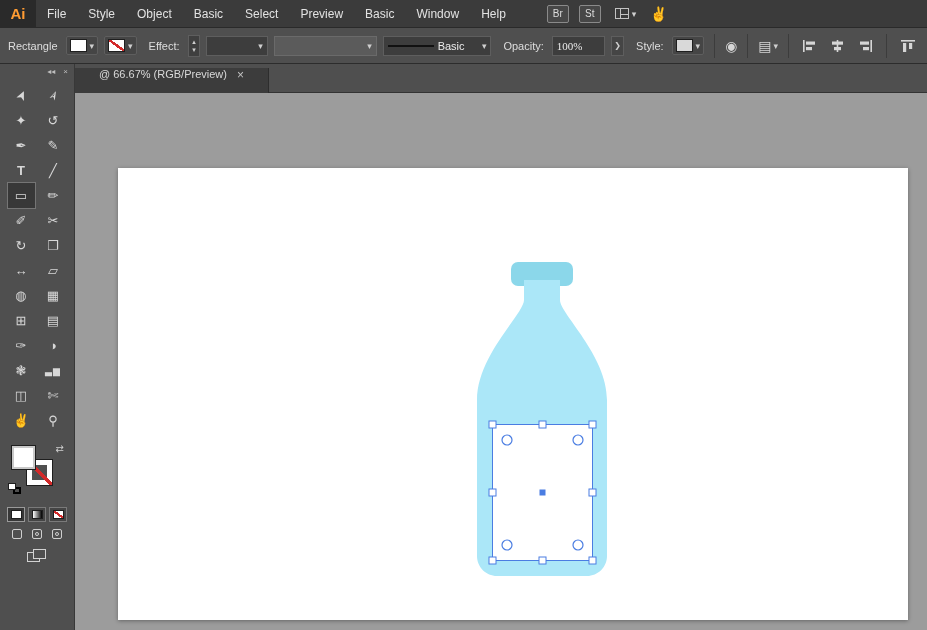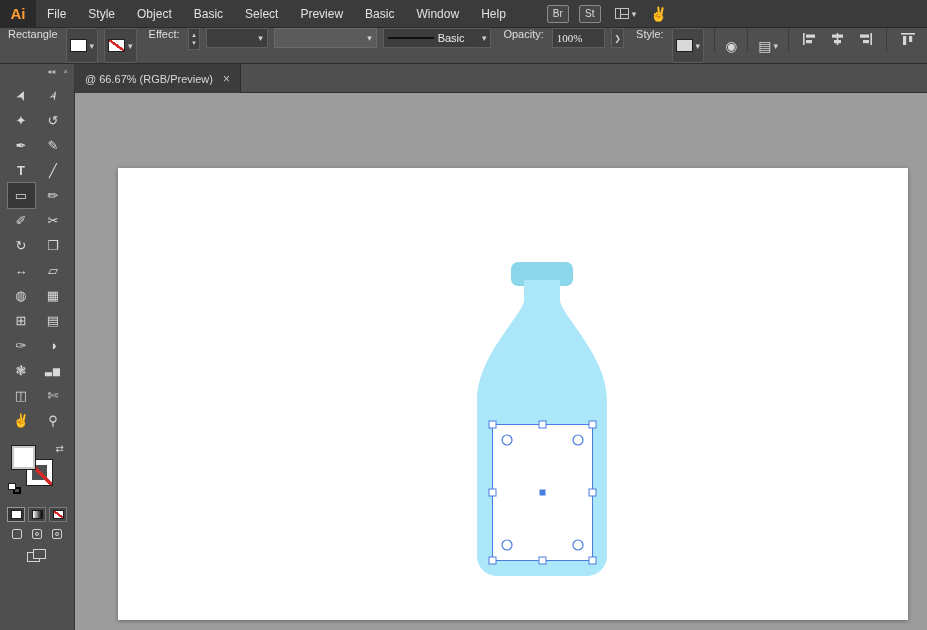--- a/index.html
+++ b/index.html
@@ -11,40 +11,40 @@
   .logo{width:36px;height:28px;background:#2a2a2a;color:#ff9c33;font-weight:bold;font-size:15px;display:flex;align-items:center;justify-content:center}
   .menu-item{padding:0 11px;height:44px;display:flex;align-items:center;cursor:default}
   .qbtn{min-width:22px;height:18px;border:1px solid #8a8a8a;background:#474747;color:#dcdcdc;font-size:10px;display:flex;align-items:center;justify-content:center;border-radius:2px;margin-left:10px;padding:0 4px}
   .mb-icon{margin-left:14px;color:#cfcfcf;font-size:12px;display:flex;align-items:center;gap:3px}
   .ws-box{width:14px;height:11px;border:1px solid #c2c2c2;position:relative}
   .ws-box::before{content:"";position:absolute;left:4px;top:0;bottom:0;width:1px;background:#c2c2c2}
   .ws-box::after{content:"";position:absolute;left:4px;right:0;top:5px;height:1px;background:#c2c2c2}
   .caret{font-size:9px;color:#cfcfcf}
 
   
-  .controlbar{position:absolute;top:28px;left:0;right:0;height:36px;background:#4f4f4f;border-bottom:1px solid #2c2c2c;display:flex;color:#dedede;font-size:11px;padding:0 8px;gap:6px}
+  .controlbar{position:absolute;top:28px;left:0;right:0;height:36px;background:#4f4f4f;border-bottom:1px solid #2c2c2c;display:flex;align-items:center;color:#dedede;font-size:11px;padding:0 8px;gap:6px}
   .cb-label{margin:0 2px 0 6px;white-space:nowrap}
   .swatch-dd{display:flex;align-items:center;gap:3px;padding:2px 3px;border:1px solid #5e5e5e;background:#454545;border-radius:2px}
   .swatch{width:17px;height:13px;background:#fff;border:1px solid #1f1f1f;position:relative}
   .swatch.none::after{content:"";position:absolute;inset:0;background:linear-gradient(to top right,transparent 44%,#d22a2a 44%,#d22a2a 58%,transparent 58%)}
   .stepper{width:13px;height:22px;border:1px solid #5e5e5e;background:#3f3f3f;display:flex;flex-direction:column;align-items:center;justify-content:center;font-size:7px;color:#cfcfcf;line-height:8px}
   .field{height:20px;background:#3d3d3d;border:1px solid #5e5e5e;color:#ececec;font-size:11px;display:flex;align-items:center;padding:0 4px;gap:4px}
   .field input{background:transparent;border:none;outline:none;color:#ececec;font-size:11px;width:40px;font-family:Liberation Serif, serif}
   .field.disabled{background:#5b5b5b;border-color:#6a6a6a}
   .field .caret{margin-left:auto}
   .line-preview{width:46px;height:2px;background:#111}
   .chev-btn{width:13px;height:20px;border:1px solid #5e5e5e;background:#454545;display:flex;align-items:center;justify-content:center;font-size:8px;color:#cfcfcf}
   .cb-sep{width:1px;height:24px;background:#3c3c3c;margin:0 4px}
   .cb-icon{color:#d6d6d6;font-size:14px;display:flex;align-items:center;gap:2px}
   .icon-btn{display:flex;align-items:center;justify-content:center;width:22px;height:22px}
   .icon-btn svg{display:block}
 
   
   .tabrow{position:absolute;top:64px;left:75px;right:0;height:29px;background:#4f4f4f;border-bottom:1px solid #333}
-  .doc-tab{height:29px;display:inline-flex;align-items:center;gap:10px;background:#3c3c3c;color:#d9d9d9;font-size:11px;padding:0 10px;border-right:1px solid #2d2d2d}
+  .doc-tab{height:29px;display:inline-flex;align-items:flex-start;gap:10px;background:#3c3c3c;color:#d9d9d9;font-size:11px;padding:0 24px;border-right:1px solid #2d2d2d}
   .tab-close{color:#c2c2c2;font-size:12px;cursor:default}
 
   
   .toolpanel{position:absolute;top:64px;left:0;bottom:0;width:75px;background:#4f4f4f;border-right:1px solid #383838}
   .tp-header{height:15px;display:flex;justify-content:flex-end;align-items:center;gap:8px;padding:0 6px;color:#bdbdbd;font-size:8px}
   .tools{display:grid;grid-template-columns:27px 27px;justify-content:center;column-gap:5px;margin-top:4px}
   .tool{width:27px;height:25px;display:flex;align-items:center;justify-content:center;color:#d8d8d8;font-size:13px;cursor:default}
   .tool .tg{pointer-events:none}
   .tool.selected{background:#383838;outline:1px solid #757575}
 

